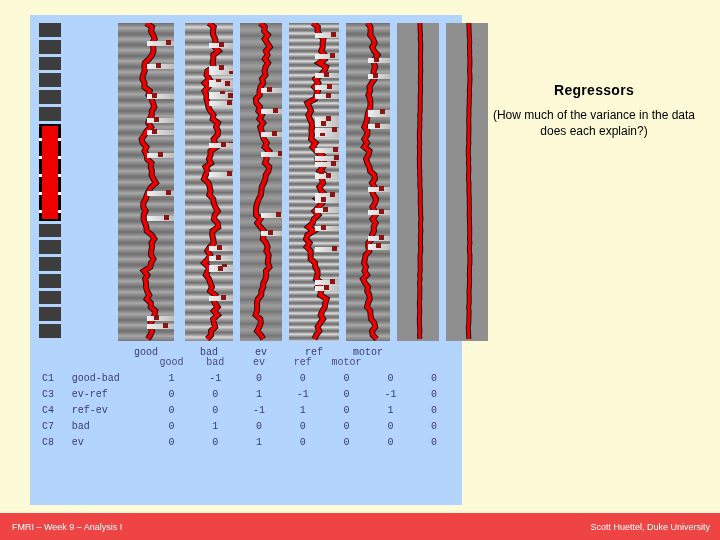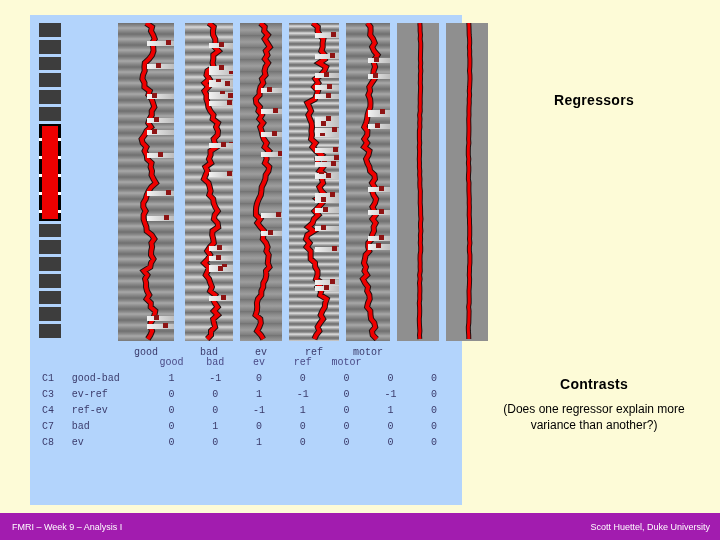--- a/index.html
+++ b/index.html
@@ -165,35 +165,34 @@
     position: absolute;
     width: 212px;
     text-align: center;
     color: #000000;
   }
   .callout .c-title {
     font-size: 14px;
     font-weight: bold;
     letter-spacing: .3px;
     margin-bottom: 9px;
-    margin-top: 10px;
   }
   .callout .c-body {
     font-size: 12px;
     line-height: 1.35;
   }
   #callout-regressors { left: 488px; top: 82px; }
   #callout-contrasts  { left: 488px; top: 366px; }
 
   
   #footer {
     position: absolute;
     left: 0; bottom: 0;
     width: 720px; height: 27px;
-    background: #a21caf;
+    background: #ef4444;
     color: #ffffff;
     font-size: 9px;
   }
   #footer .f-left {
     position: absolute;
     left: 12px; top: 9px;
   }
   #footer .f-right {
     position: absolute;
     right: 10px; top: 9px;
@@ -491,25 +490,22 @@
             <td class="v">0</td>
             <td class="v">0</td>
             <td class="v">0</td>
           </tr>
         </tbody>
     </table>
   </div>
 
   <div class="callout" id="callout-regressors">
     <div class="c-title">Regressors</div>
+    <div class="c-body">(How much of the variance in the data does each explain?)</div>
   </div>
 
-  <div class="callout" id="callout-contrasts">
-    <div class="c-title">Contrasts</div>
-    <div class="c-body">(Does one regressor explain more variance than another?)</div>
-  </div>
 
   <div id="footer">
     <span class="f-left">FMRI – Week 9 – Analysis I</span>
     <span class="f-right">Scott Huettel, Duke University</span>
   </div>
 
 </div>
 
 </body></html>

